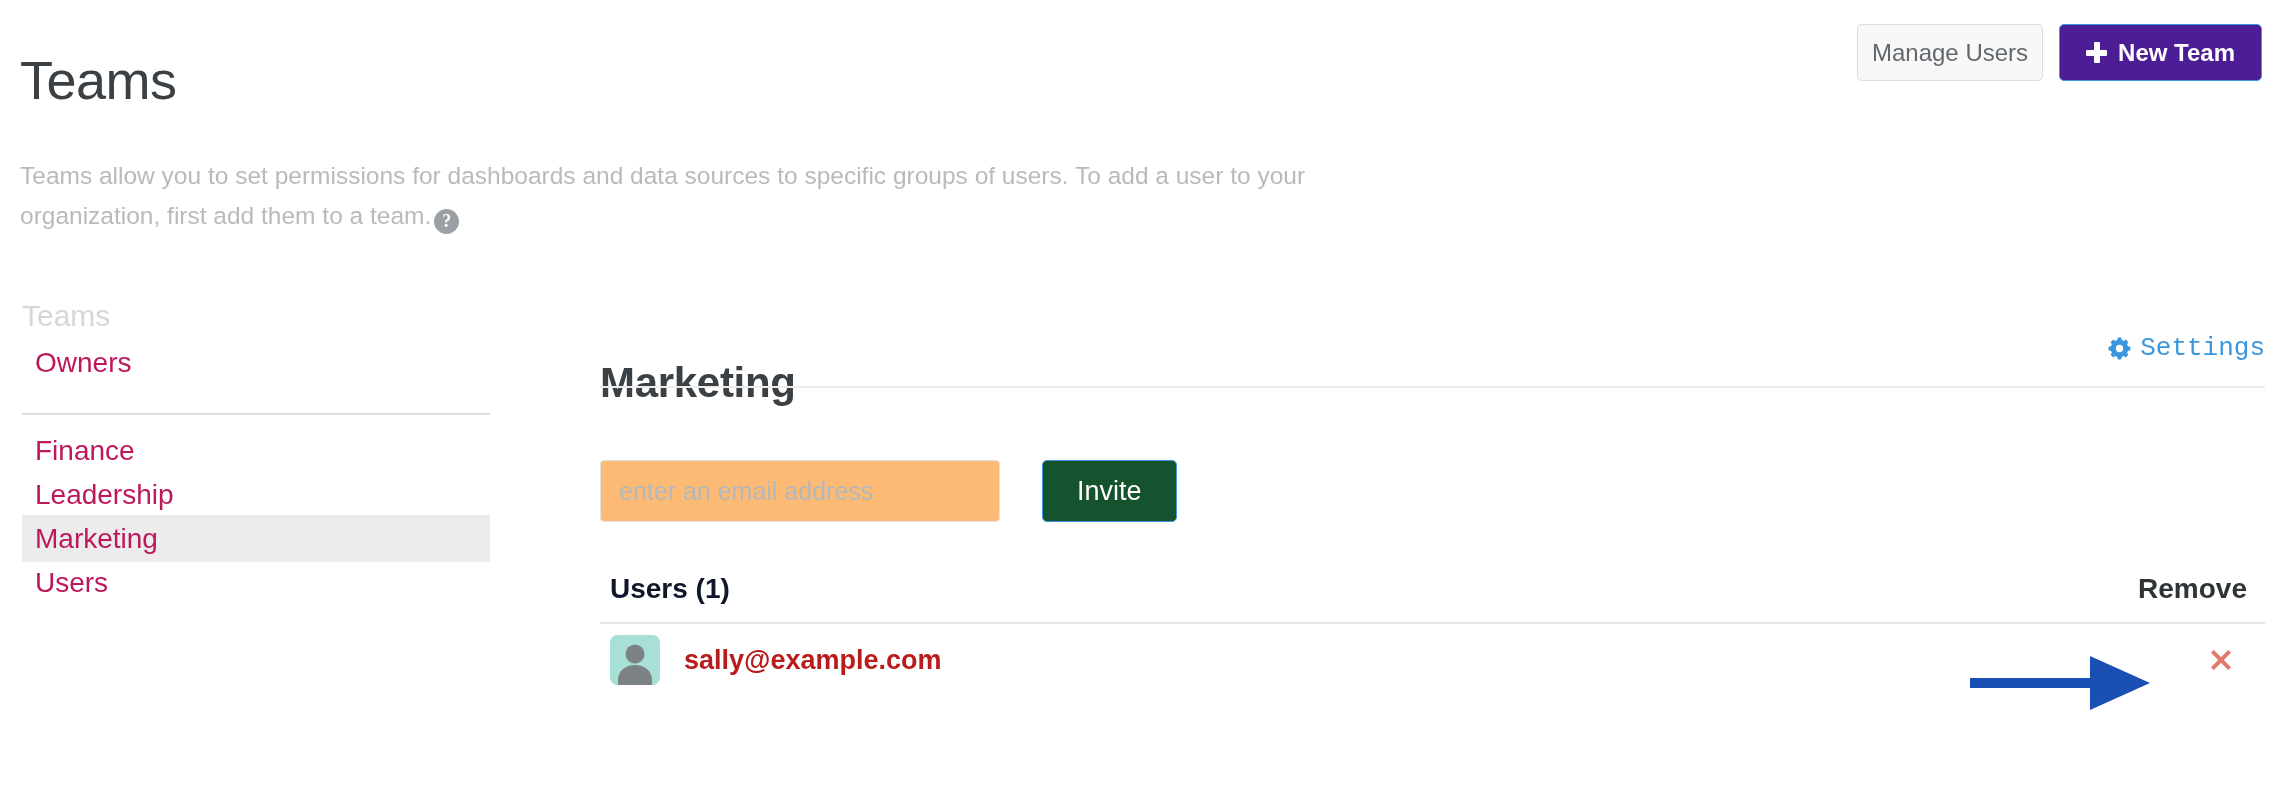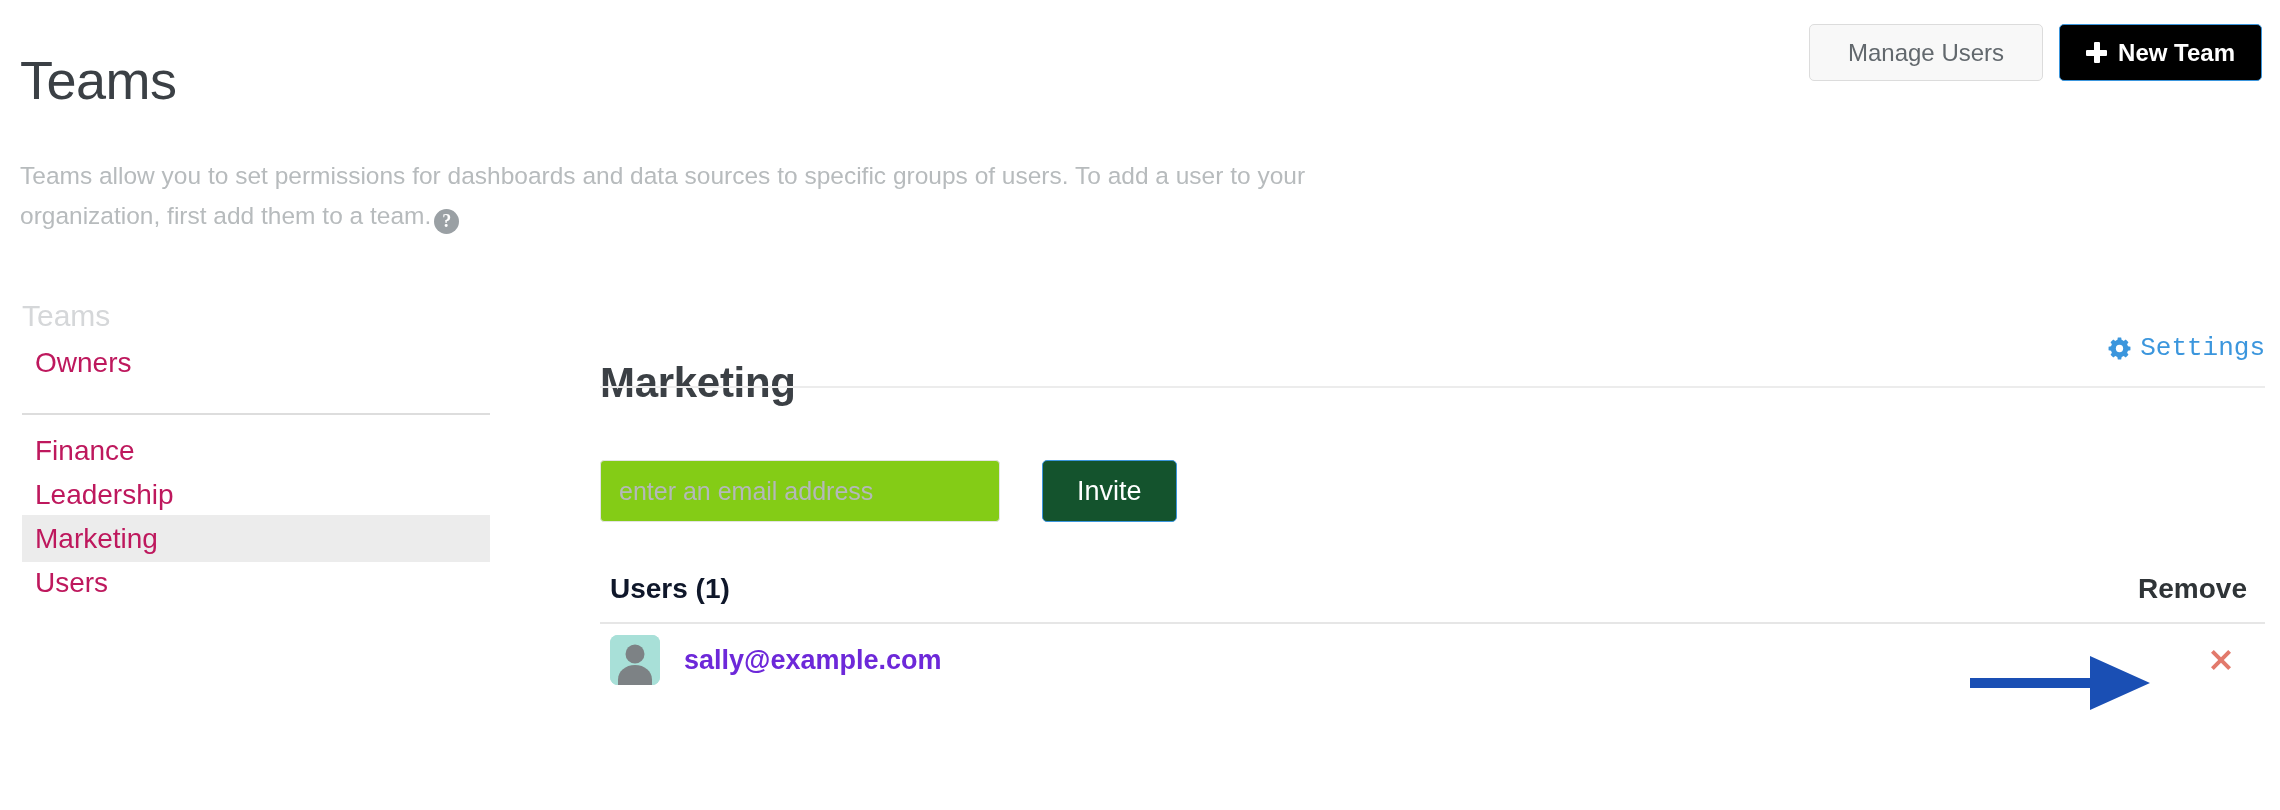--- a/index.html
+++ b/index.html
@@ -50,30 +50,30 @@
     border-radius: 5px;
     box-sizing: border-box;
     cursor: pointer;
     white-space: nowrap;
     display: inline-flex;
     align-items: center;
     justify-content: center;
   }
   #manage-users-button {
     height: 57px;
-    padding: 0 38px;
+    padding: 0 14px;
     background: #f8f8f8;
     border: 1px solid #dcdcdc;
     color: #62686d;
     font-weight: 400;
   }
   #new-team-button {
     height: 57px;
     padding: 0 26px;
-    background: #000000;
+    background: #4c1d95;
     border: 1px solid #3b96dd;
     color: #ffffff;
     font-weight: 600;
     gap: 11px;
   }
   #plus-icon {
     display: inline-block;
     position: relative;
     width: 21px;
     height: 21px;
@@ -216,21 +216,21 @@
     top: 140px;
     display: flex;
     align-items: center;
   }
   #email-input {
     width: 400px;
     height: 62px;
     box-sizing: border-box;
     padding: 0 18px;
     border: 1px solid #e3e3e3;
-    background: #84cc16;
+    background: #fdba74;
     border-radius: 4px;
     font-family: "Liberation Sans", sans-serif;
     font-size: 25px;
     color: #3b4045;
     outline: none;
   }
   #email-input::placeholder {
     color: #b4b8ba;
     font-weight: 400;
   }
@@ -294,21 +294,21 @@
     border-radius: 8px;
     background: #a8e0d8;
     overflow: hidden;
     flex: 0 0 auto;
     position: relative;
   }
   .avatar svg { display: block; }
   .user-email {
     font-size: 27px;
     font-weight: 700;
-    color: #6d28d9;
+    color: #b91c1c;
   }
   .remove-user-button {
     position: absolute;
     right: 22px;
     top: 14px;
     width: 44px;
     height: 44px;
     background: none;
     border: none;
     padding: 0;

